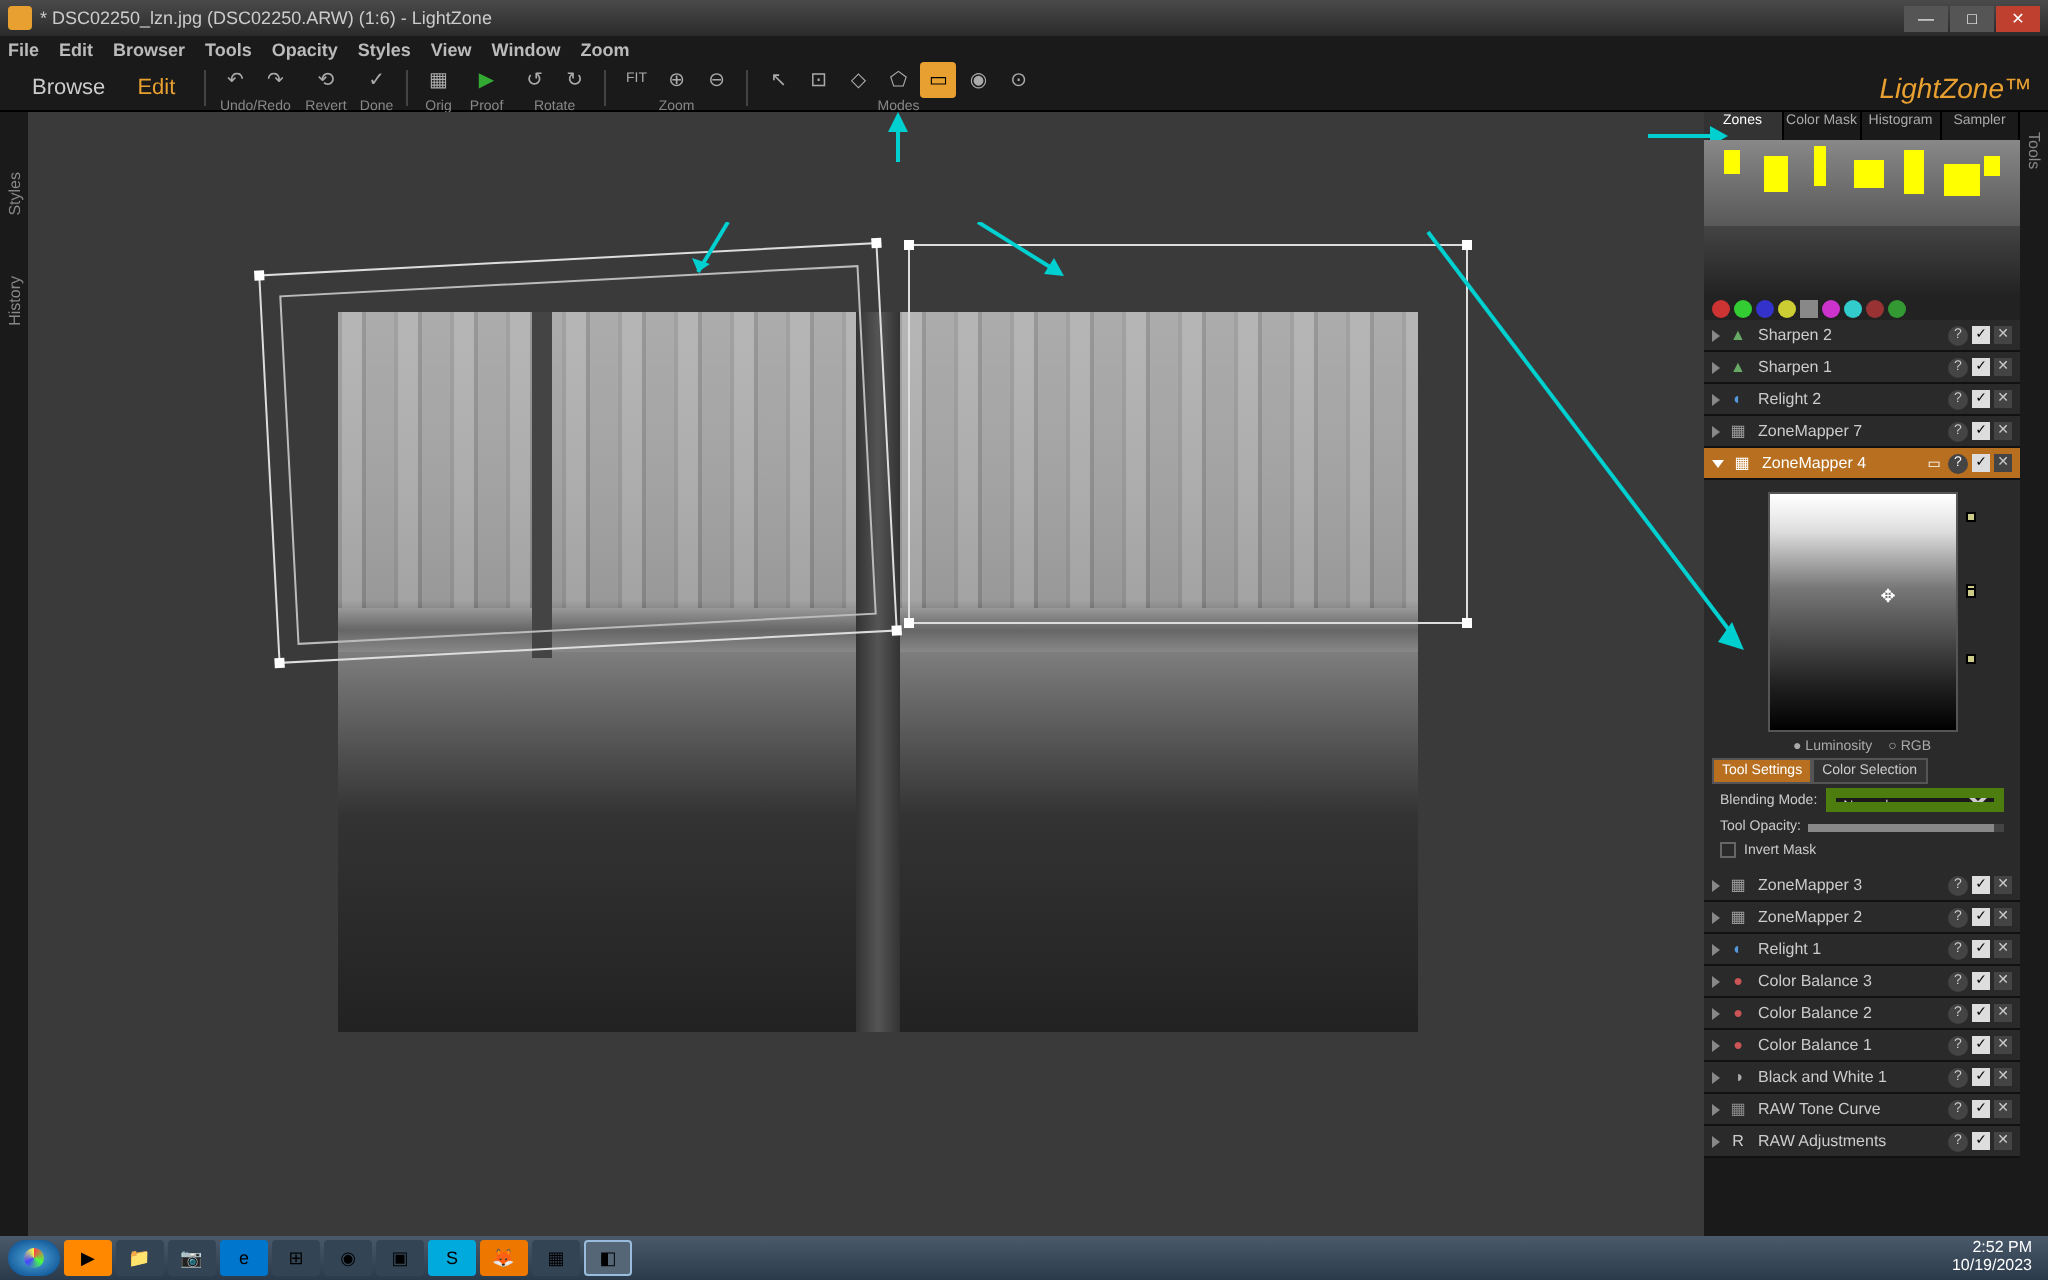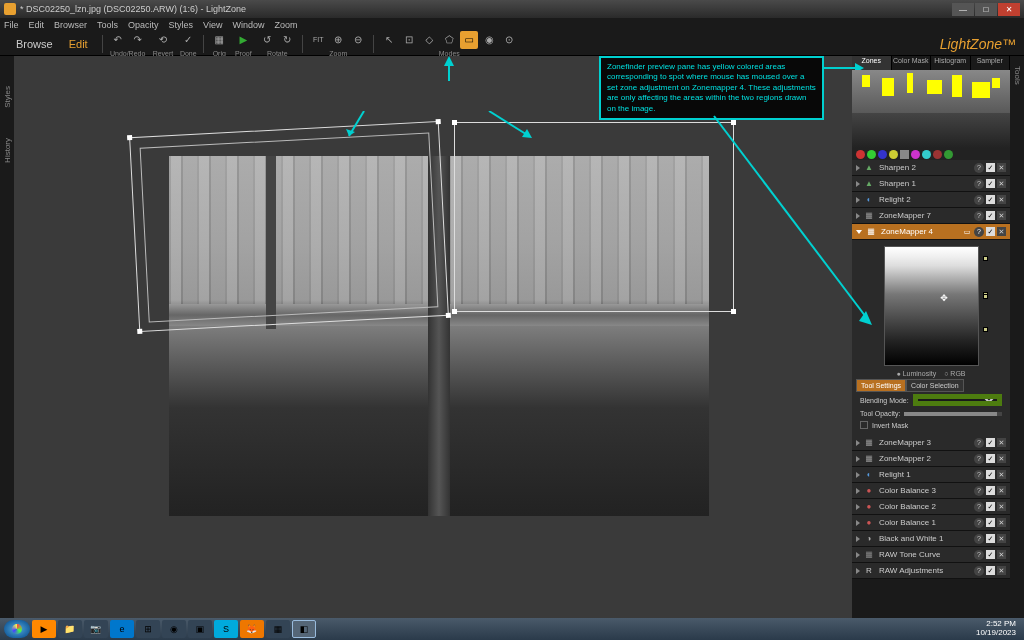--- a/index.html
+++ b/index.html
@@ -3,21 +3,21 @@
 <meta charset="utf-8">
 <style>
 * { margin:0; padding:0; box-sizing:border-box; font-family:Arial,sans-serif; }
 body { width:1024px; height:640px; background:#3a3a3a; overflow:hidden; position:relative; }
 .titlebar { height:18px; background:linear-gradient(#4a4a4a,#2a2a2a); display:flex; align-items:center; padding:0 4px; color:#ccc; font-size:9px; }
 .titlebar .spacer { flex:1; }
 .winbtn { width:22px; height:13px; margin-left:1px; display:flex; align-items:center; justify-content:center; font-size:8px; }
 .winbtn.min { background:#555; color:#fff; }
 .winbtn.max { background:#555; color:#fff; }
 .winbtn.close { background:#c04030; color:#fff; }
-.menubar { height:14px; background:#1a1a1a; display:flex; align-items:center; padding:0 4px; gap:10px; color:#bbb; font-size:9px; }
+.menubar { height:14px; background:#1a1a1a; display:flex; align-items:center; padding:0 4px; gap:10px; color:#bbb; font-size:9px;font-weight:bold; }
 .menubar span { cursor:pointer; }
 .modebar { height:24px; background:#1a1a1a; border-bottom:1px solid #000; display:flex; align-items:center; padding:0 8px; }
 .mode { color:#ccc; font-size:11px; padding:2px 8px; cursor:pointer; }
 .mode.active { color:#e8a030; }
 .tbsep { width:1px; height:18px; background:#444; margin:0 6px; }
 .tbgrp { display:flex; align-items:center; gap:2px; }
 .tbbtn { width:18px; height:18px; display:flex; align-items:center; justify-content:center; color:#aaa; font-size:10px; cursor:pointer; }
 .tbbtn.orange { background:#e8a030; color:#000; border-radius:2px; }
 .tblabel { font-size:7px; color:#888; margin-top:1px; text-align:center; }
 .tbcol { display:flex; flex-direction:column; align-items:center; }
@@ -173,21 +173,20 @@
       <div class="handle" style="bottom:-3px;left:-3px"></div>
         <div class="handle" style="bottom:-3px;right:-3px"></div>
     </div>
     <div class="region r1b"></div>
     <div class="region r2">
       <div class="handle" style="top:-3px;left:-3px"></div>
         <div class="handle" style="top:-3px;right:-3px"></div>
       <div class="handle" style="bottom:-3px;left:-3px"></div>
         <div class="handle" style="bottom:-3px;right:-3px"></div>
     </div>
-    <div class="callout" style="left:585px;top:0px;width:225px">Zonefinder preview pane has yellow colored areas corresponding to spot where mouse has moused over a set zone adjustment on Zonemapper 4. These adjustments are only affecting the areas within the two regions drawn on the image.</div>
     <svg class="arr" style="left:330px;top:55px" width="60" height="30">
         <line x1="20" y1="0" x2="5" y2="25" stroke="#00d0d0" stroke-width="2"></line>
         <polygon points="5,25 2,18 11,21" fill="#00d0d0"></polygon>
       </svg>
     <svg class="arr" style="left:425px;top:0px" width="30" height="30">
         <line x1="10" y1="25" x2="10" y2="5" stroke="#00d0d0" stroke-width="2"></line>
         <polygon points="10,0 5,10 15,10" fill="#00d0d0"></polygon>
       </svg>
     <svg class="arr" style="left:470px;top:55px" width="60" height="30">
         <line x1="5" y1="0" x2="45" y2="25" stroke="#00d0d0" stroke-width="2"></line>

